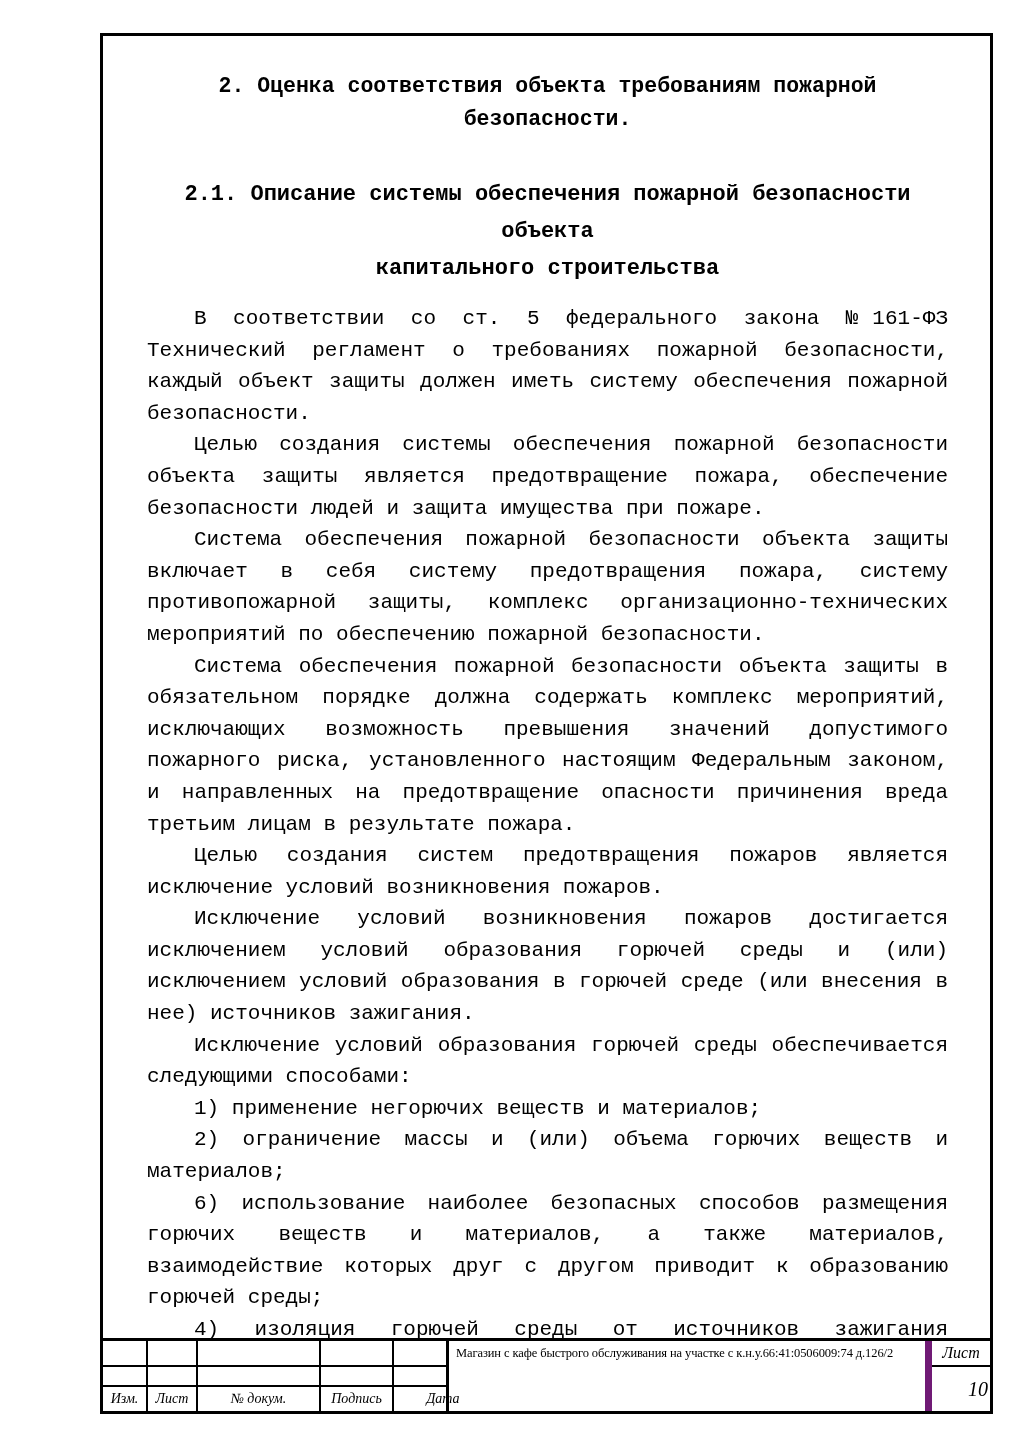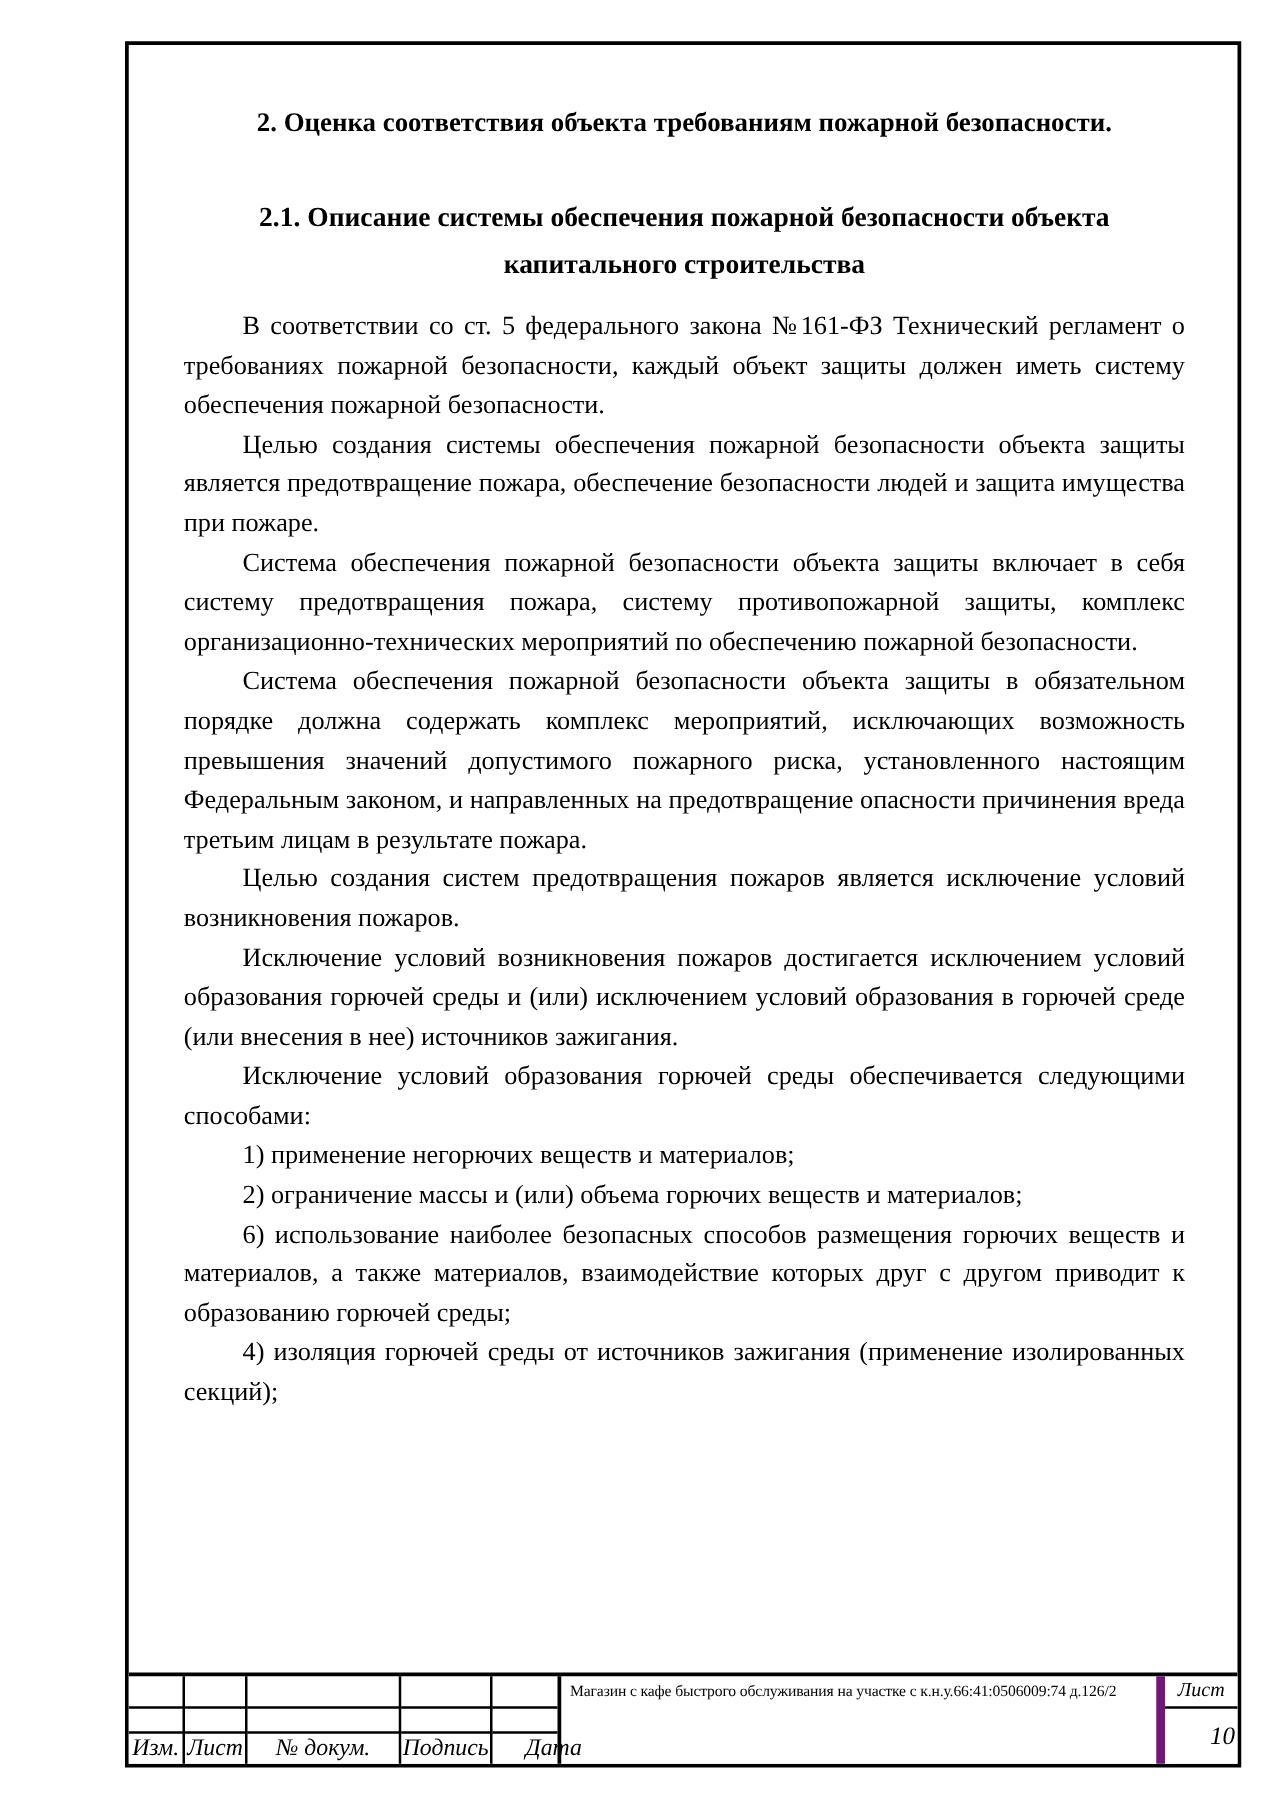--- a/index.html
+++ b/index.html
@@ -21,21 +21,22 @@
     left: 100px;
     top: 33px;
     width: 893px;
     height: 1381px;
     border: 3px solid #000000;
     box-sizing: border-box;
   }
   .content {
     position: absolute;
     top: 0; left: 0; right: 0;
-    padding: 46px 42px 0 44px;
+    padding: 34px 42px 0 44px;
+    font-family: Liberation Mono, monospace;
   }
   .h1 {
     font-size: 21.5px;
     font-weight: bold;
     text-align: center;
     line-height: 33px;
     margin: 0;
   }
   .h2 {
     margin-top: 40px;
@@ -76,21 +77,21 @@
     border-right: 2px solid #000000;
     border-bottom: 2px solid #000000;
   }
   .tb-cell.c5 { border-right: none; padding-left: 46px; }
   .tb-cell.r3 {
     border-bottom: none;
     display: flex;
     align-items: center;
     justify-content: center;
     font-style: italic;
-    font-size: 19px;
+    font-size: 14px;
     white-space: nowrap;
   }
   .tb-doc {
     flex: 1;
     border-right: 7px solid #701a75;
     box-sizing: border-box;
     padding: 5px 4px 0 7px;
     font-size: 12.5px;
     letter-spacing: -0.1px;
     white-space: nowrap;

